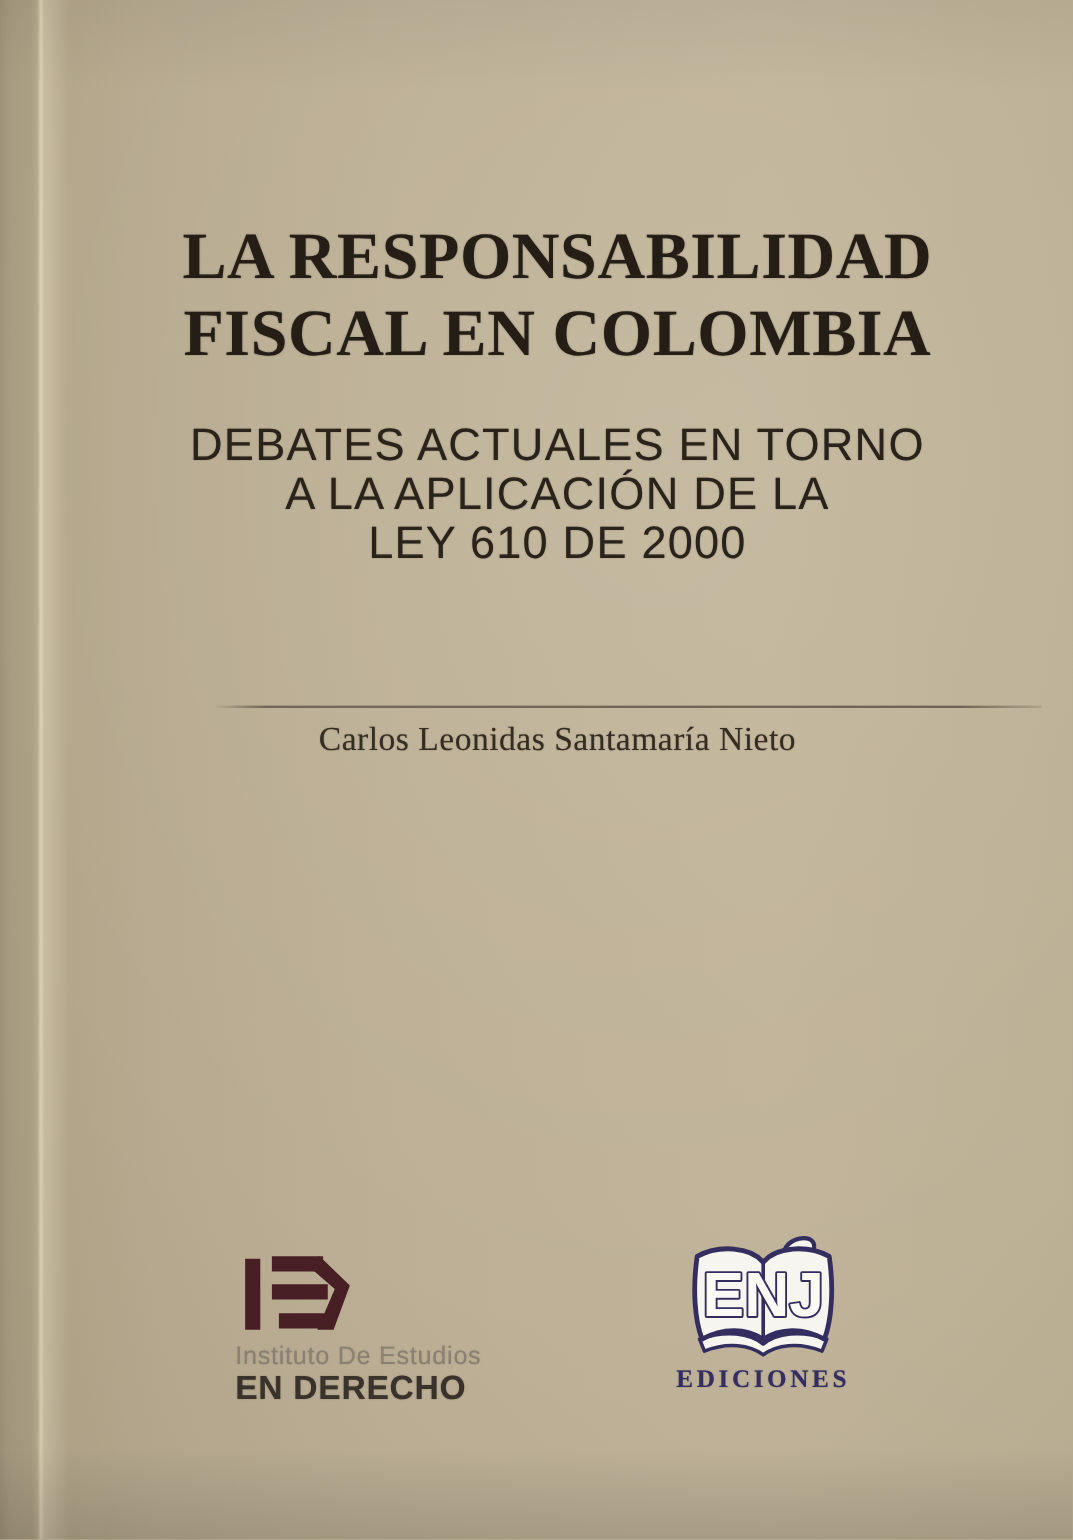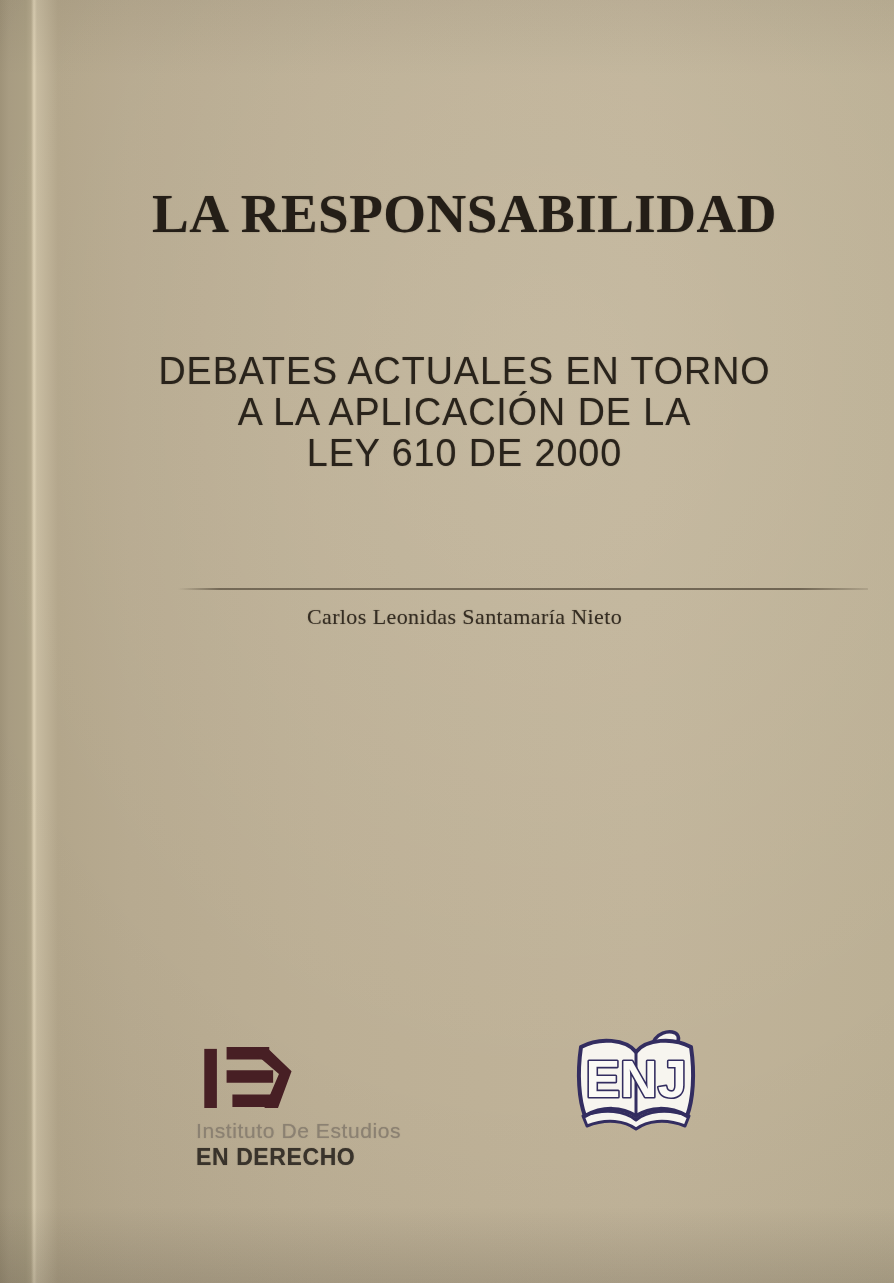--- a/index.html
+++ b/index.html
@@ -37,37 +37,37 @@
   }
   .author-rule{
     position:absolute;left:178px;top:588px;width:690px;height:2px;
     background:linear-gradient(90deg, rgba(77,67,52,0) 0%, rgba(77,67,52,0.65) 6%, rgba(77,67,52,0.7) 90%, rgba(77,67,52,0.15) 100%);
     box-shadow:0 2px 1px -1px rgba(240,231,207,0.55);
   }
   .author{
     position:absolute;left:35px;right:0;top:599px;
     text-align:center;
     font-family:"Liberation Serif",serif;
-    font-size:22px;line-height:36px;letter-spacing:0.4px;
+    font-size:28px;line-height:36px;letter-spacing:0.4px;
     color:#352d22;
     text-shadow:0 0 1.2px rgba(52,44,34,0.4);
   }
   
   .pub-left{
     position:absolute;left:196px;top:1045px;width:260px;
   }
   .pub-left .mark{display:block;}
   .pub-left .inst{
     margin-top:11px;
     font-size:21px;line-height:22px;letter-spacing:0.6px;
     color:#8b8172;font-weight:400;
     text-shadow:0 0 1px rgba(120,110,95,0.5);
   }
   .pub-left .bold-line{
-    font-size:23px;line-height:24px;letter-spacing:0.6px;
+    font-size:28px;line-height:24px;letter-spacing:0.6px;
     font-weight:700;color:#39332b;
     text-shadow:0 0 1px rgba(45,40,32,0.5);
   }
   .pub-left .bold-line.first{margin-top:3px;}
   
   .pub-right{
     position:absolute;left:500px;top:1028px;width:272px;
     text-align:center;color:#332d60;
     font-family:"Liberation Serif",serif;
   }
@@ -84,20 +84,21 @@
     text-shadow:0 0 1px rgba(50,45,95,0.55);
   }
 </style>
 </head>
 <body>
 
 <div class="cover">
 
   <div class="title">
     <div>LA RESPONSABILIDAD</div>
+    <div>FISCAL EN COLOMBIA</div>
   </div>
 
   <div class="subtitle">
     <div>DEBATES ACTUALES EN TORNO</div>
     <div>A LA APLICACIÓN DE LA</div>
     <div>LEY 610 DE 2000</div>
   </div>
 
   <div class="author-rule"></div>
 
@@ -123,15 +124,16 @@
       <ellipse cx="98" cy="13" rx="13" ry="8.5" transform="rotate(-22 98 13)" fill="#f7f5ef" stroke="#332d60" stroke-width="3.5"></ellipse>
 
       <path d="M15,88 C37,80 57,83 68,92 C79,83 99,80 121,88 L117,98 C97,90 79,93 68,101 C57,93 39,90 19,98 Z" fill="#f7f5ef" stroke="#332d60" stroke-width="3" stroke-linejoin="round"></path>
 
       <path d="M68,24 C58,11 31,9 13,19 C9,46 11,72 17,88 C35,78 54,79 68,88 C82,79 101,78 119,88 C125,72 127,46 123,19 C105,9 78,11 68,24 Z" fill="#f7f5ef" stroke="#332d60" stroke-width="4" stroke-linejoin="round"></path>
 
       <path d="M68,25 L68,87" fill="none" stroke="#332d60" stroke-width="3"></path>
 
       <text x="68" y="69" text-anchor="middle" font-family="Liberation Sans, sans-serif" font-size="52" font-weight="700" fill="#fbfaf6" stroke="#332d60" stroke-width="3.2" paint-order="stroke" stroke-linejoin="round">ENJ</text>
     </svg>
+    <div class="ed">EDICIONES</div>
   </div>
 
 </div>
 
 </body></html>

